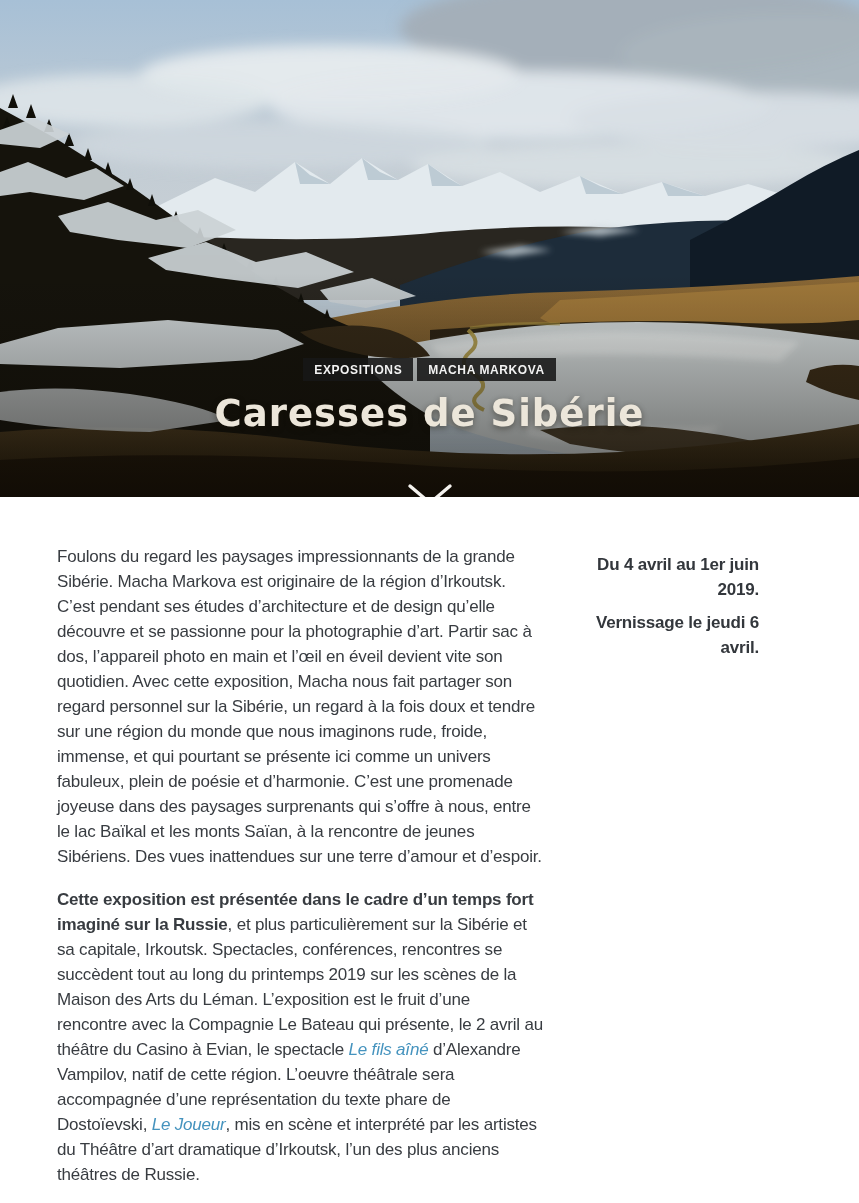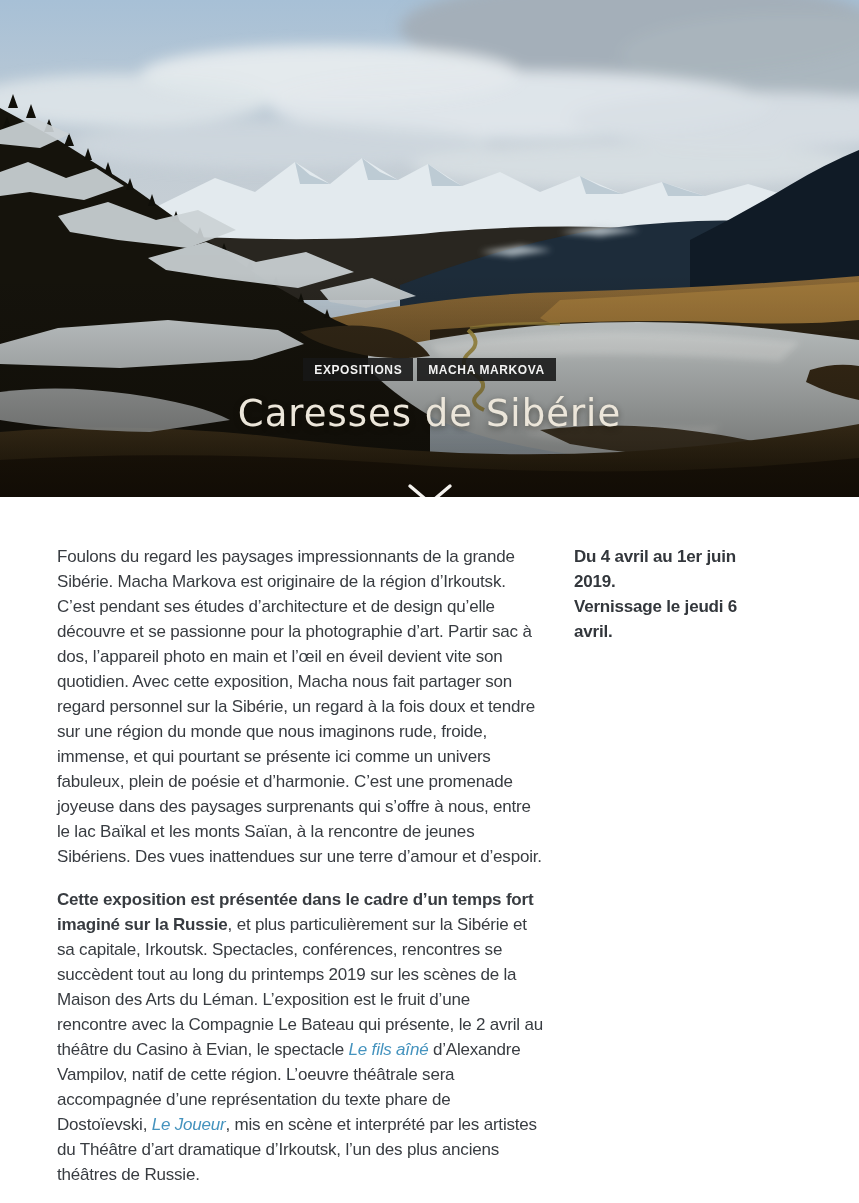--- a/index.html
+++ b/index.html
@@ -60,21 +60,21 @@
     font-weight: bold;
     letter-spacing: 0.6px;
     padding: 5px 11px 4px;
     text-transform: uppercase;
     cursor: pointer;
     white-space: nowrap;
   }
   .hero-title {
     margin-top: 11px;
     font-family: "DejaVu Sans", sans-serif;
-    font-weight: normal;
+    font-weight: bold;
     font-size: 37px;
     letter-spacing: 1px;
     color: #ece6da;
     text-shadow: 0 2px 6px rgba(20,15,5,0.45);
   }
   .scroll-down {
     margin-top: 22px;
     width: 48px;
     height: 26px;
     cursor: pointer;
@@ -108,21 +108,21 @@
   }
   .aside {
     margin-left: 30px;
     width: 228px;
     color: #33373c;
     font-size: 17px;
     line-height: 25px;
     font-weight: bold;
     letter-spacing: -0.2px;
   }
-  .aside div { margin: 0; }
+  .aside div { margin: 8px; text-align: right; }
 </style>
 </head>
 <body>
 
 <header class="hero">
 
   <svg class="landscape" viewBox="0 0 859 497" preserveAspectRatio="none" aria-hidden="true">
     <defs>
       <linearGradient id="sky" x1="0" y1="0" x2="0" y2="1">
         <stop offset="0" stop-color="#a7c0d6"></stop>

